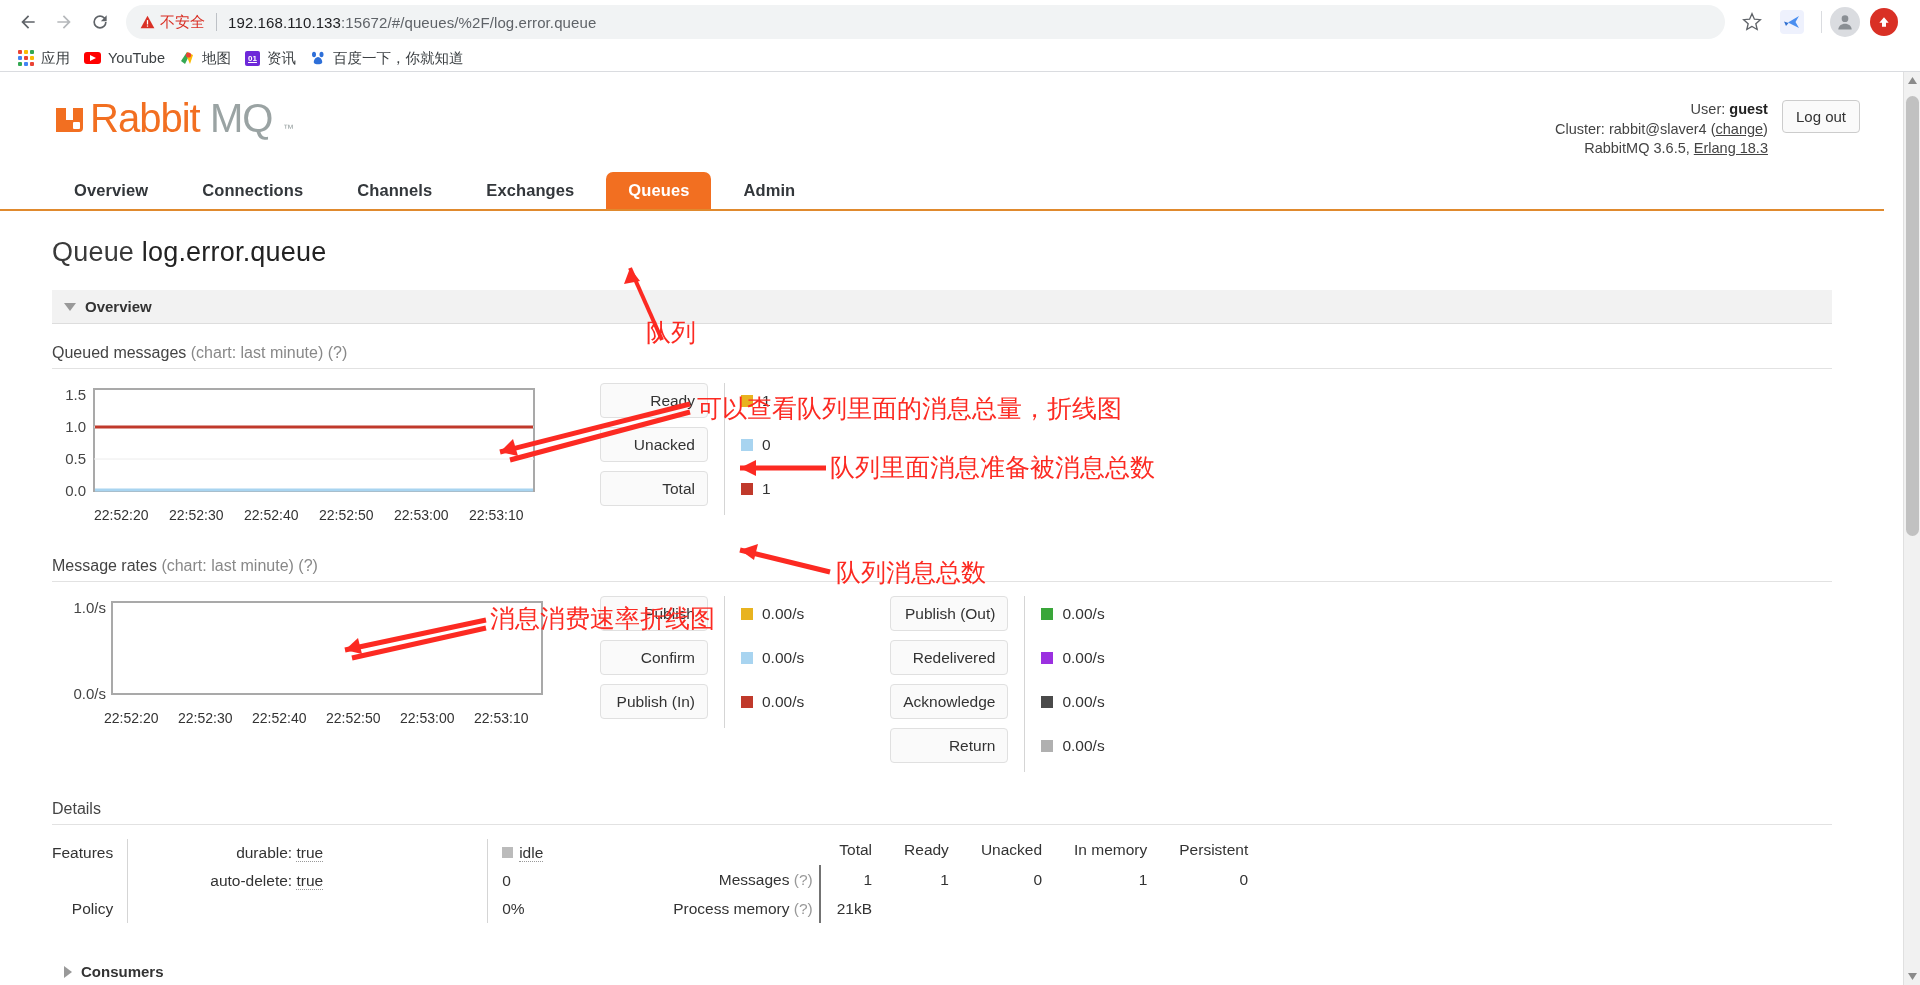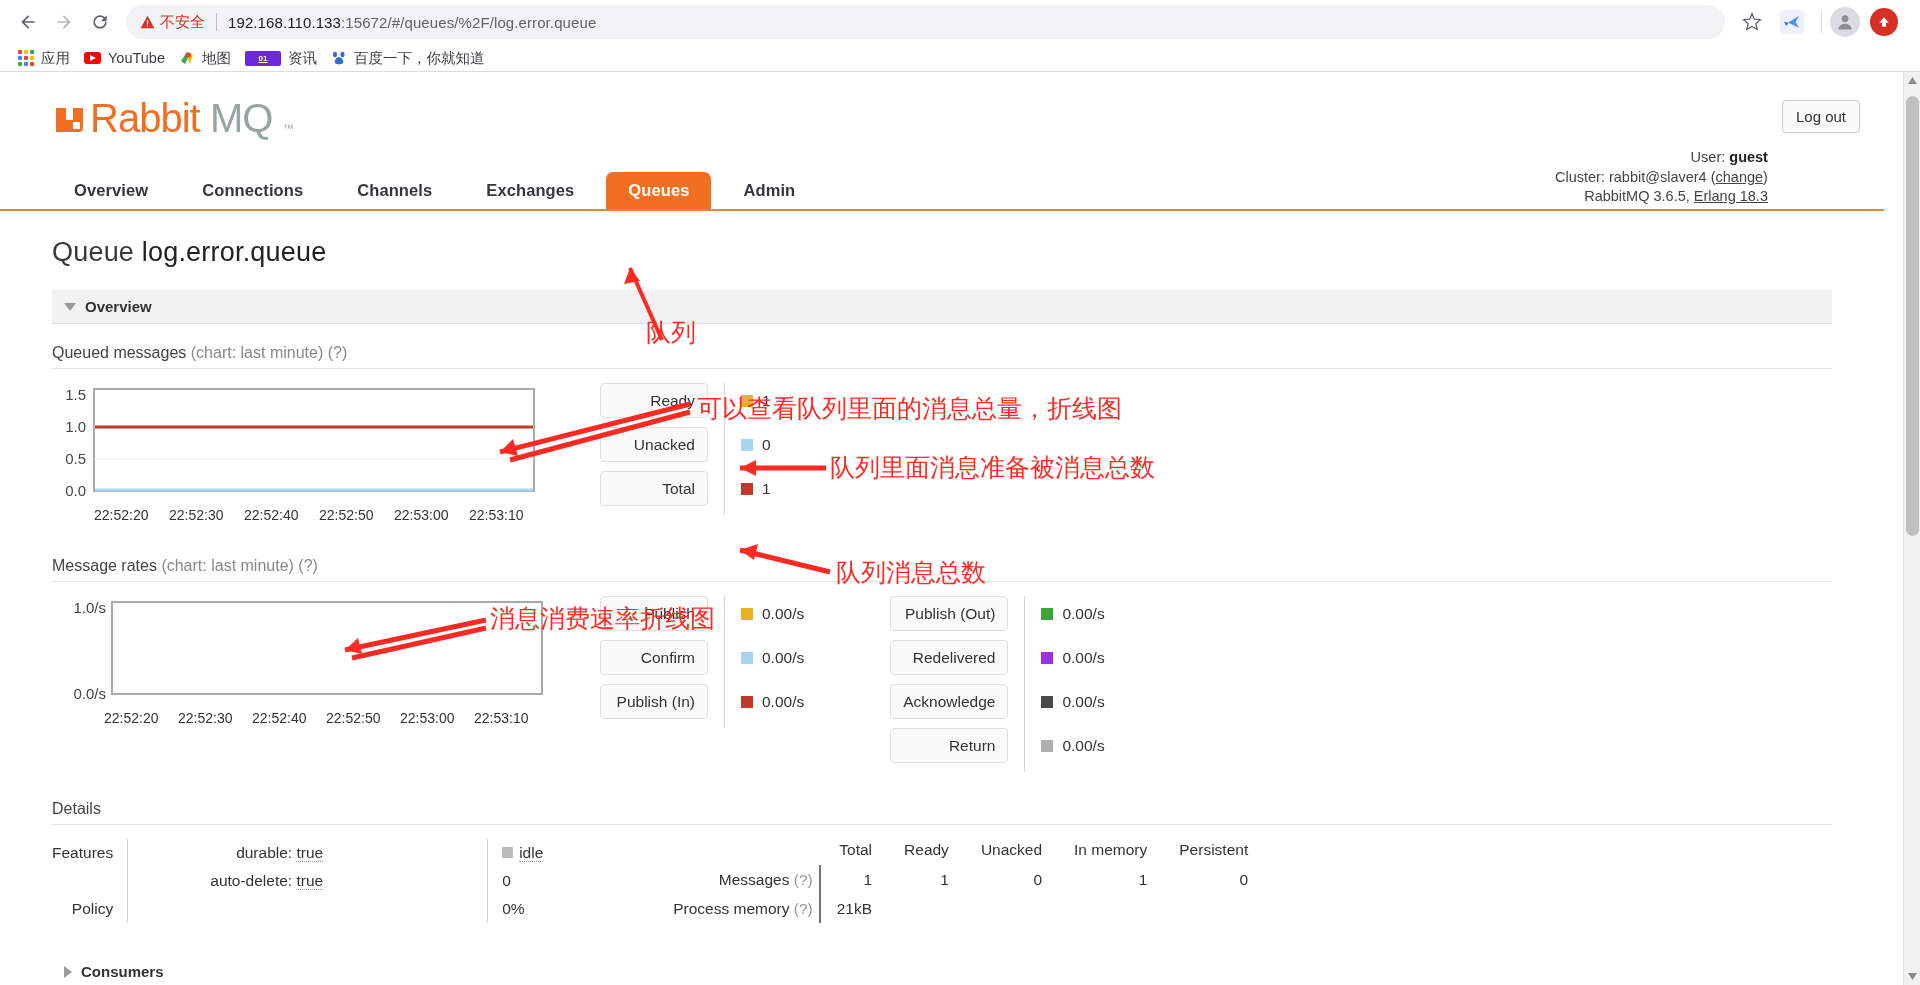--- a/index.html
+++ b/index.html
@@ -123,21 +123,21 @@
     border-radius: 3px; position: relative; flex-shrink: 0;
   }
   .yt-icon::after {
     content:''; position:absolute; left:6px; top:2.5px;
     border-left: 6px solid #fff;
     border-top: 3.5px solid transparent;
     border-bottom: 3.5px solid transparent;
   }
   .maps-icon { width: 16px; height: 16px; flex-shrink: 0; }
   .news-icon {
-    width: 36px; height: 15px; background: #6d28d9;
+    width: 15px; height: 15px; background: #6d28d9;
     border-radius: 2px; flex-shrink: 0;
     display:flex; align-items:center; justify-content:center;
     color:#fff; font-size:8px; font-weight:bold;text-decoration:underline;
   }
   .baidu-icon { width: 16px; height: 16px; flex-shrink: 0; }
 
   
   .page-wrap {
     position: relative;
     height: 913px;
@@ -164,21 +164,20 @@
     display: flex;
     align-items: flex-start;
     gap: 14px;
     padding-top: 6px;
   }
   .user-lines {
     font-size: 14.5px;
     color: #444;
     line-height: 19.5px;
     text-align: right;
-    margin-top: 48px;
   }
   .user-lines b { font-weight: bold; color: #222; }
   .user-lines a { color: #444; text-decoration: underline; }
   .logout-btn {
     background: #fafafa;
     border: 1px solid #ccc;
     border-radius: 4px;
     padding: 7px 13px;
     font-size: 15px;
     color: #333;

